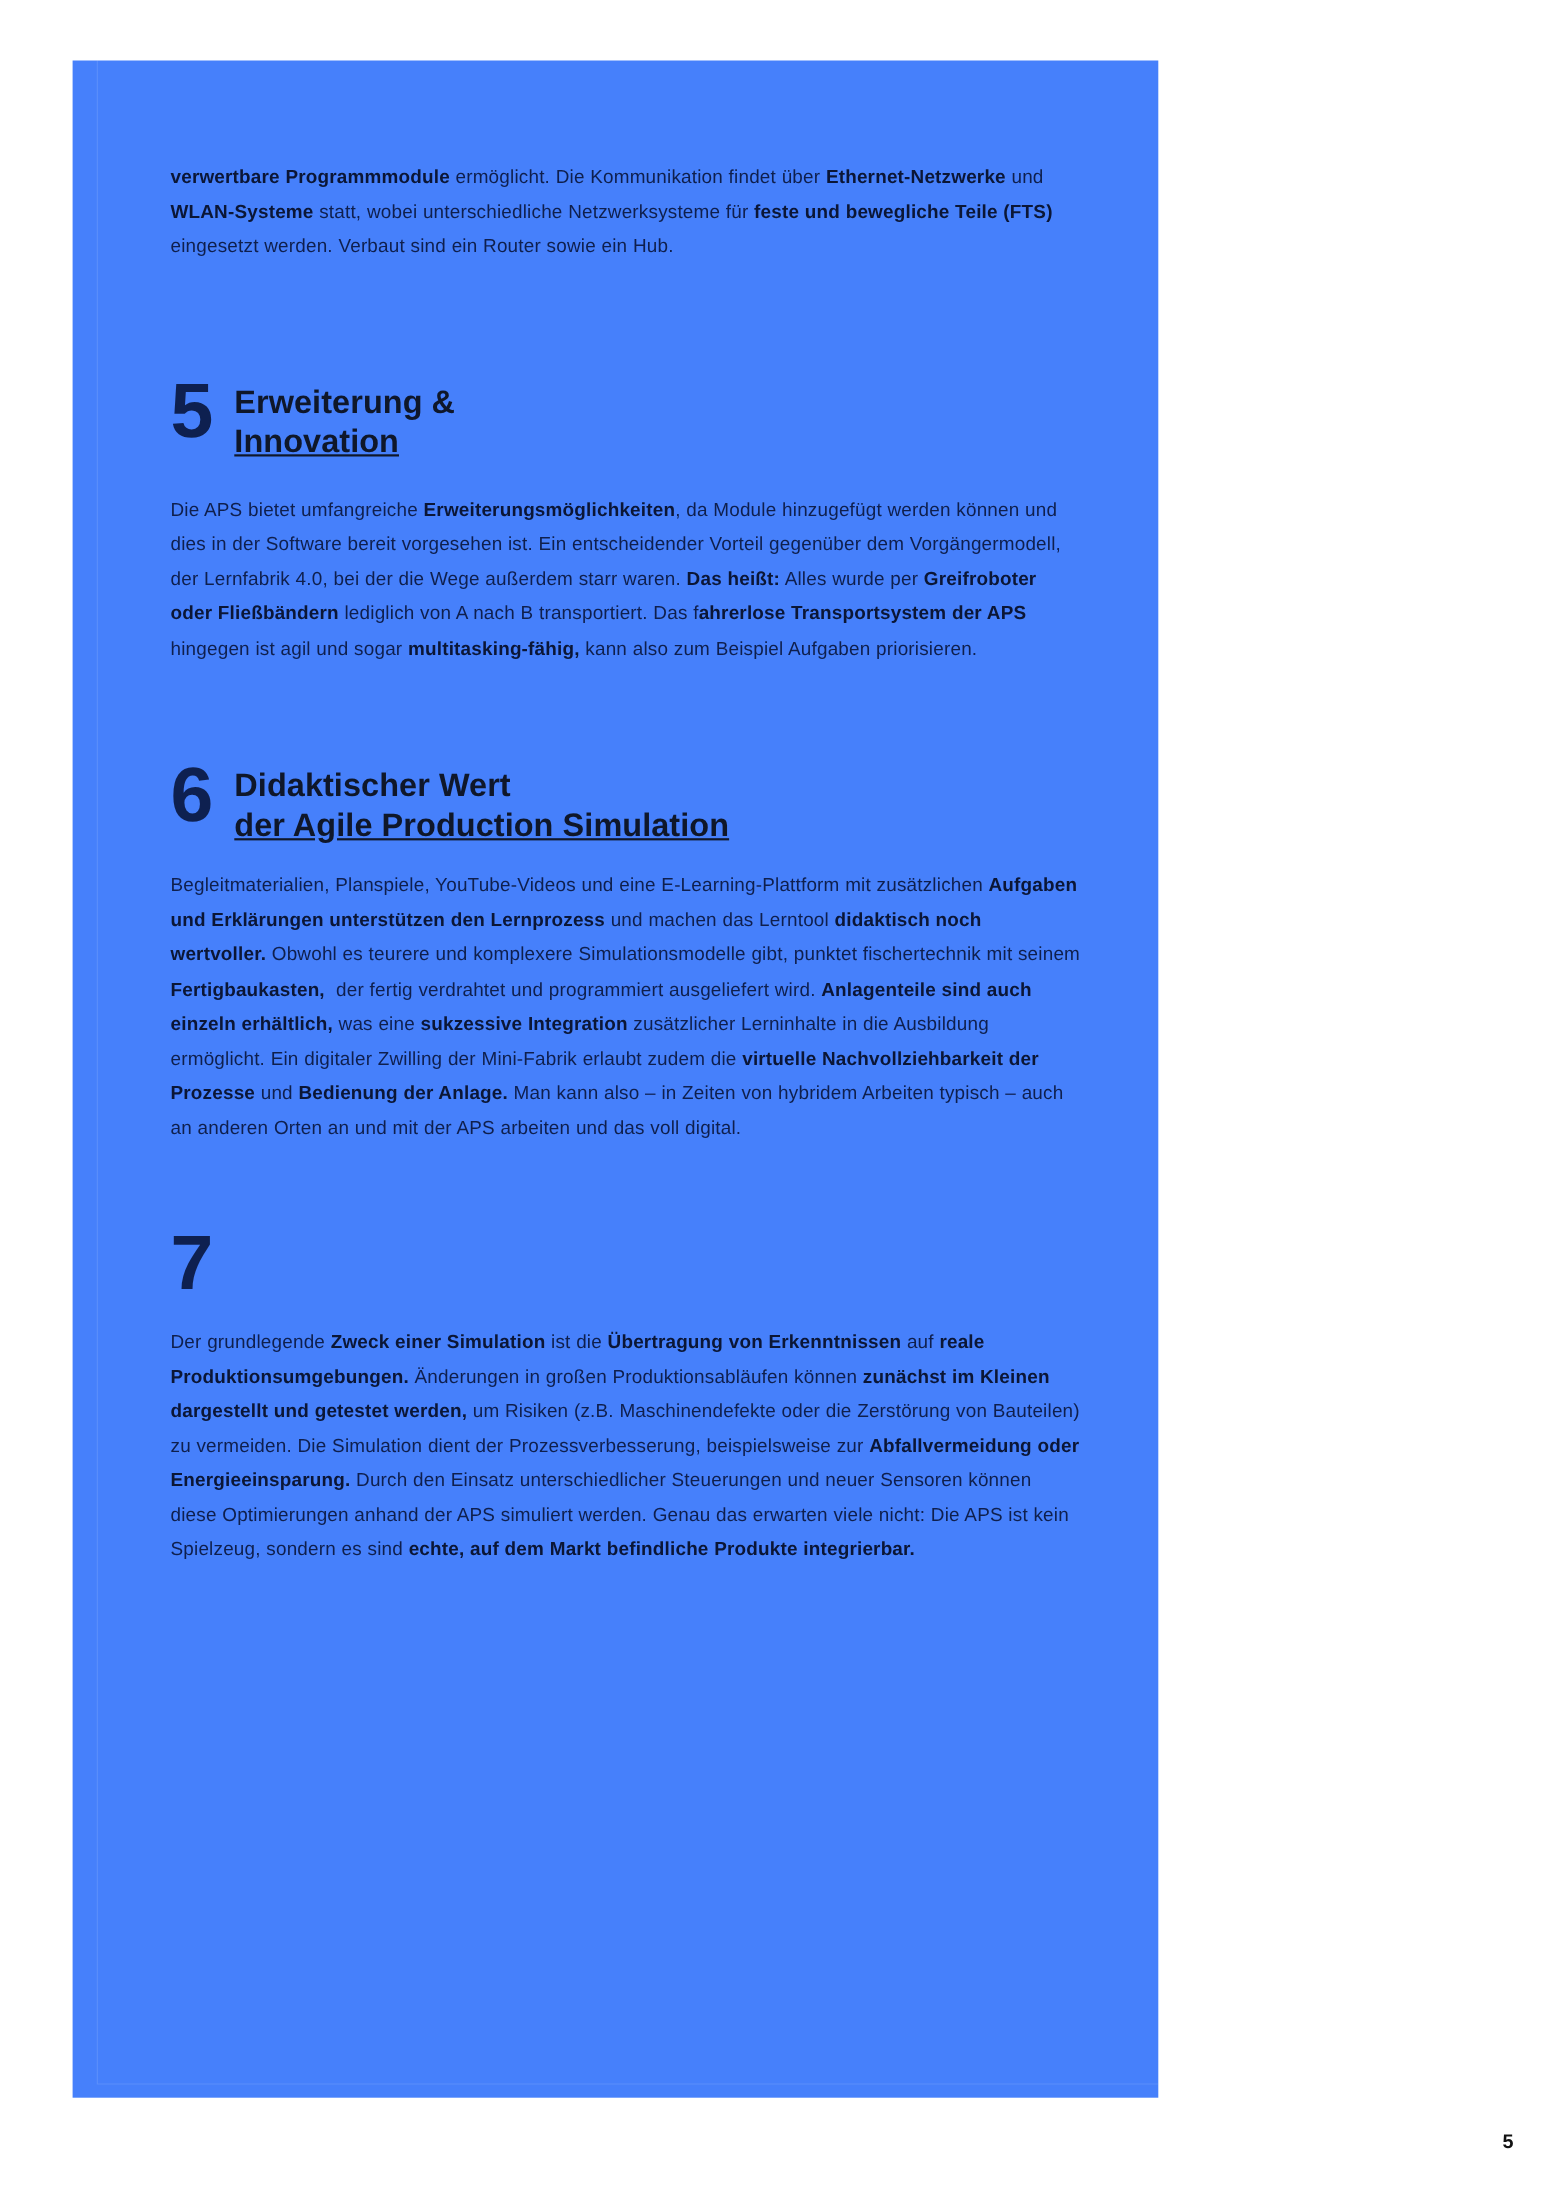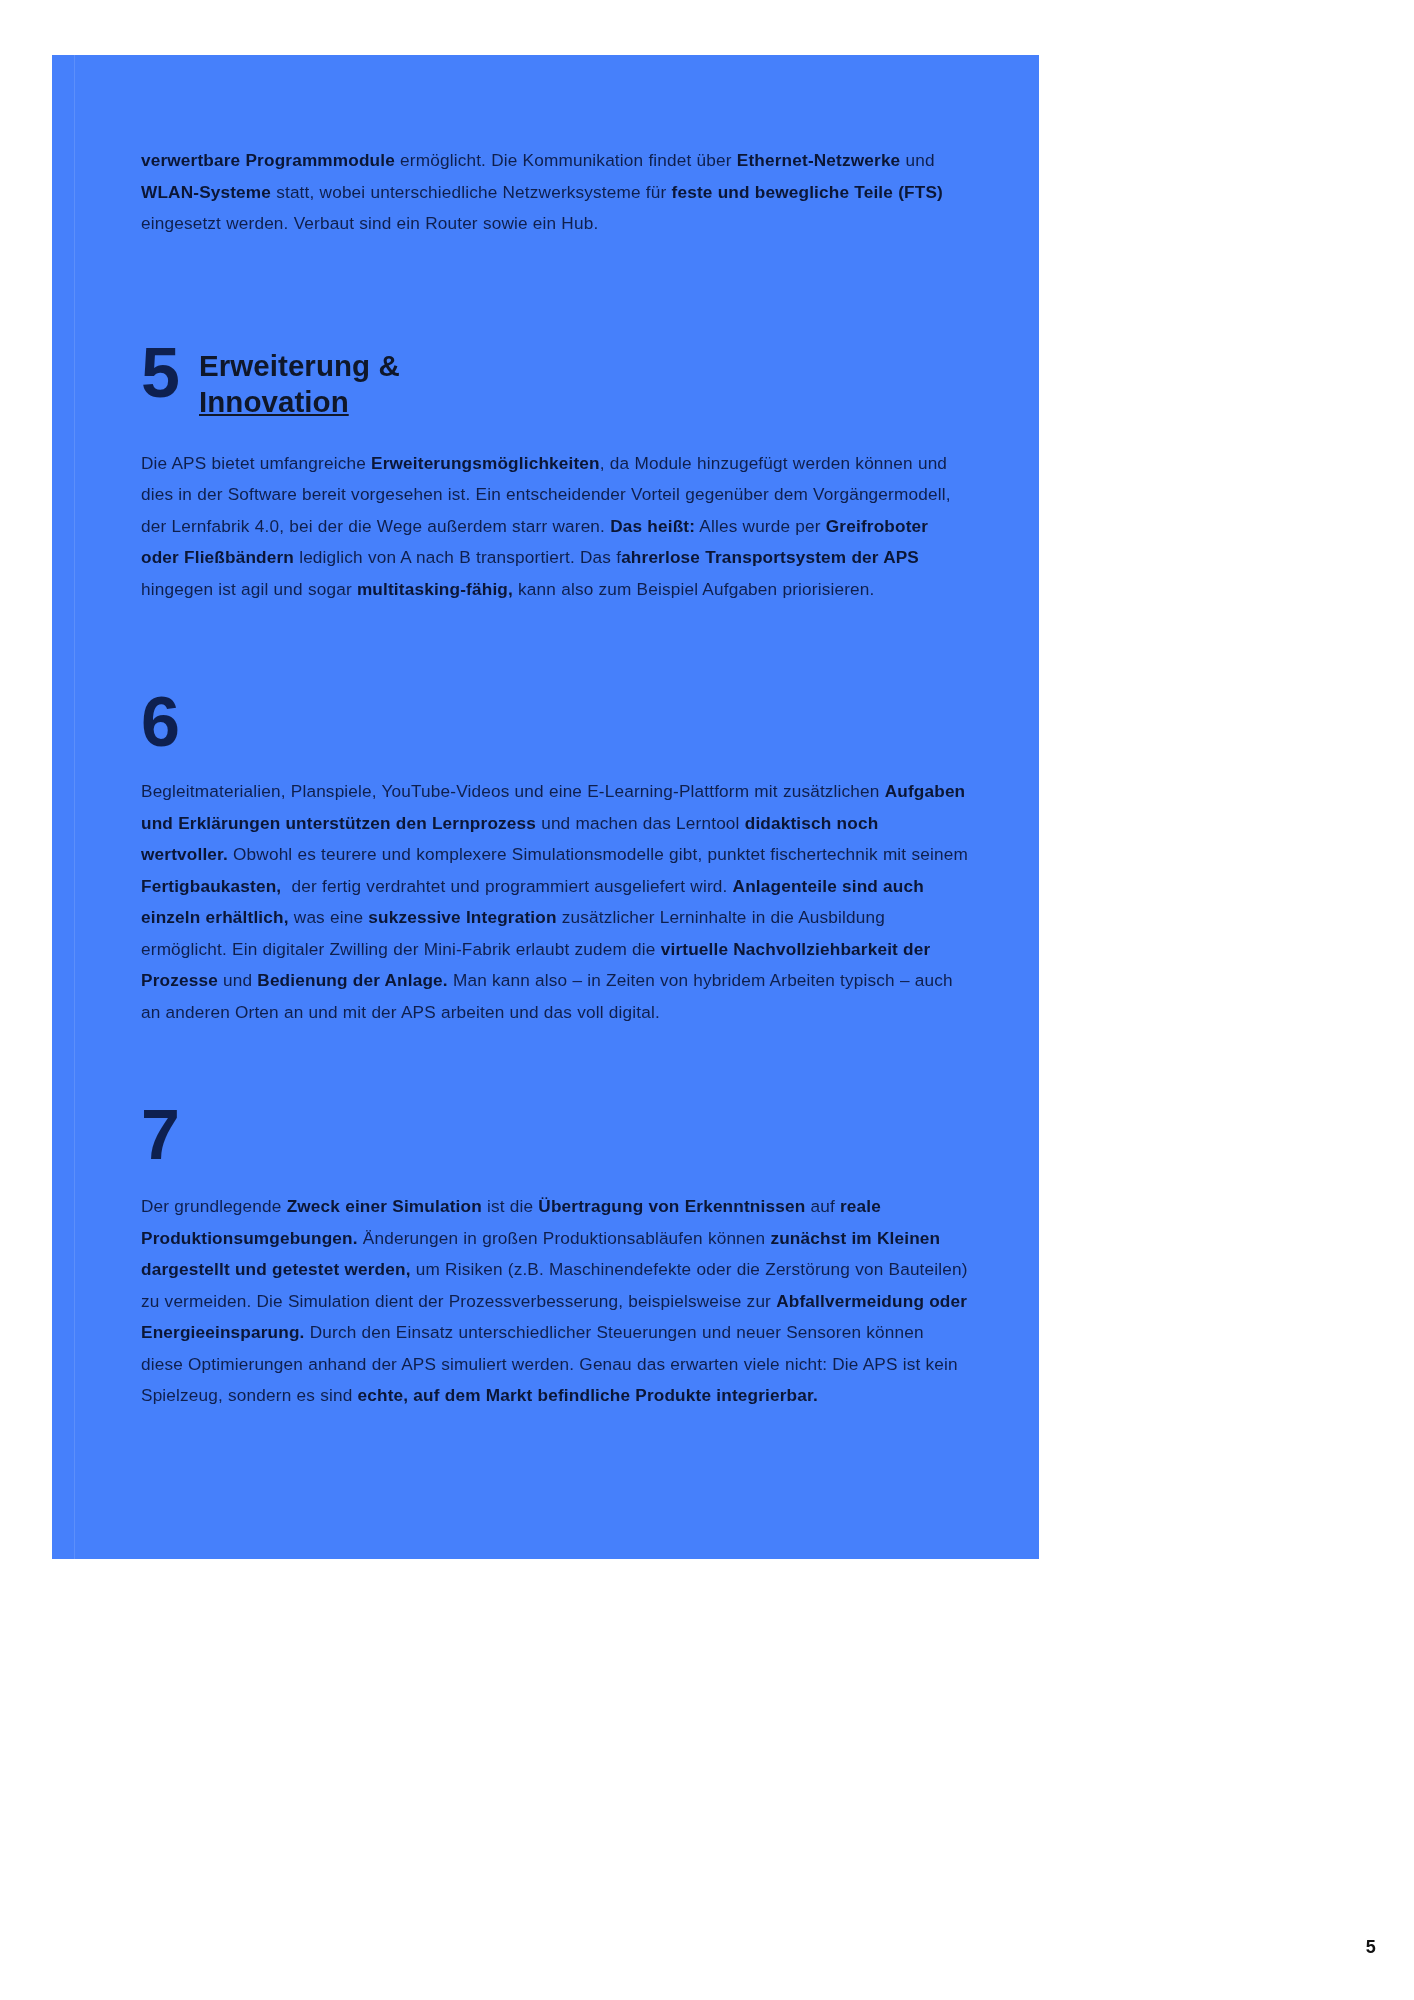--- a/index.html
+++ b/index.html
@@ -11,24 +11,24 @@
     height: 2000px;
     background: #ffffff;
     font-family: "Liberation Sans", sans-serif;
     position: relative;
     overflow: hidden;
   }
 
   
   .page-panel {
     position: absolute;
-    left: 52px;
+    left: 66px;
     top: 55px;
     width: 987px;
-    height: 1504px;
+    height: 1852px;
     background: #4680fb;
     box-sizing: border-box;
   }
 
   
   .panel-guide {
     position: absolute;
     left: 22px;
     top: 0px;
     width: 965px;
@@ -124,20 +124,24 @@
         <span class="l2">Innovation</span>
       </div>
     </div>
     <div class="sp-h5body"></div>
     <p class="para">Die APS bietet umfangreiche <b>Erweiterungsmöglichkeiten</b>, da Module hinzugefügt werden können und dies in der Software bereit vorgesehen ist. Ein entscheidender Vorteil gegenüber dem Vorgängermodell, der Lernfabrik 4.0, bei der die Wege außerdem starr waren. <b>Das heißt:</b> Alles wurde per <b>Greifroboter oder Fließbändern</b> lediglich von A nach B transportiert. Das f<b>ahrerlose Transportsystem der APS</b> hingegen ist agil und sogar <b>multitasking-fähig,</b> kann also zum Beispiel Aufgaben priorisieren.</p>
 
     <div class="sp-5to6"></div>
 
     <div class="section">
       <div class="sec-num">6</div>
+      <div class="sec-title">
+        <span>Didaktischer Wert</span>
+        <span class="l2">der Agile Production Simulation</span>
+      </div>
     </div>
     <div class="sp-h6body"></div>
     <p class="para">Begleitmaterialien, Planspiele, YouTube-Videos und eine E-Learning-Plattform mit zusätzlichen <b>Aufgaben und Erklärungen unterstützen den Lernprozess</b> und machen das Lerntool <b>didaktisch noch wertvoller.</b> Obwohl es teurere und komplexere Simulationsmodelle gibt, punktet fischertechnik mit seinem <b>Fertigbaukasten,</b>&nbsp; der fertig verdrahtet und programmiert ausgeliefert wird. <b>Anlagenteile sind auch einzeln erhältlich,</b> was eine <b>sukzessive Integration</b> zusätzlicher Lerninhalte in die Ausbildung ermöglicht. Ein digitaler Zwilling der Mini-Fabrik erlaubt zudem die <b>virtuelle Nachvollziehbarkeit der Prozesse</b> und <b>Bedienung der Anlage.</b> Man kann also – in Zeiten von hybridem Arbeiten typisch – auch an anderen Orten an und mit der APS arbeiten und das voll digital.</p>
 
     <div class="sp-6to7"></div>
 
     <div class="section">
       <div class="sec-num">7</div>
       <div class="sec-title">
       </div>

